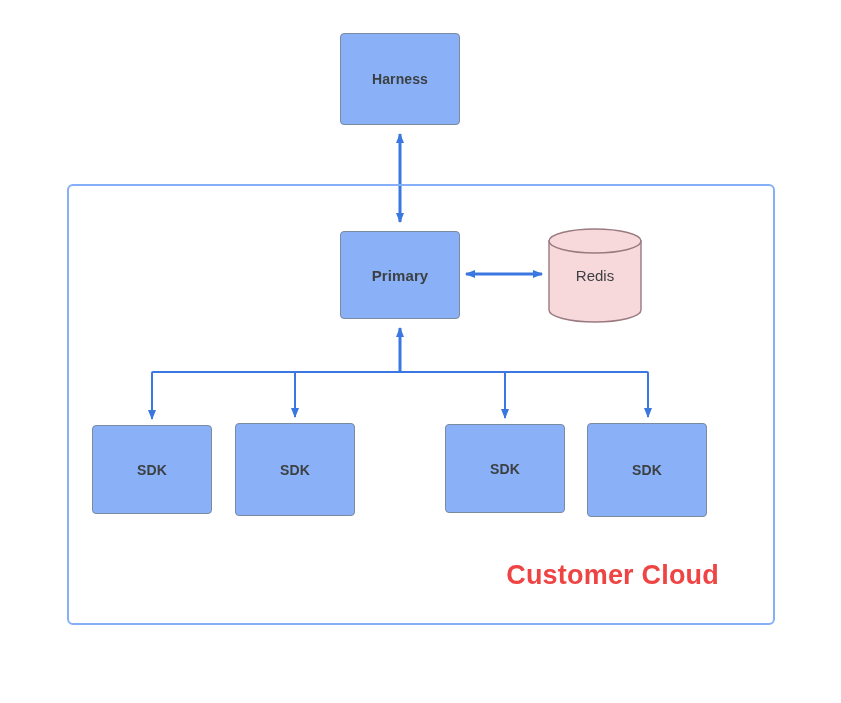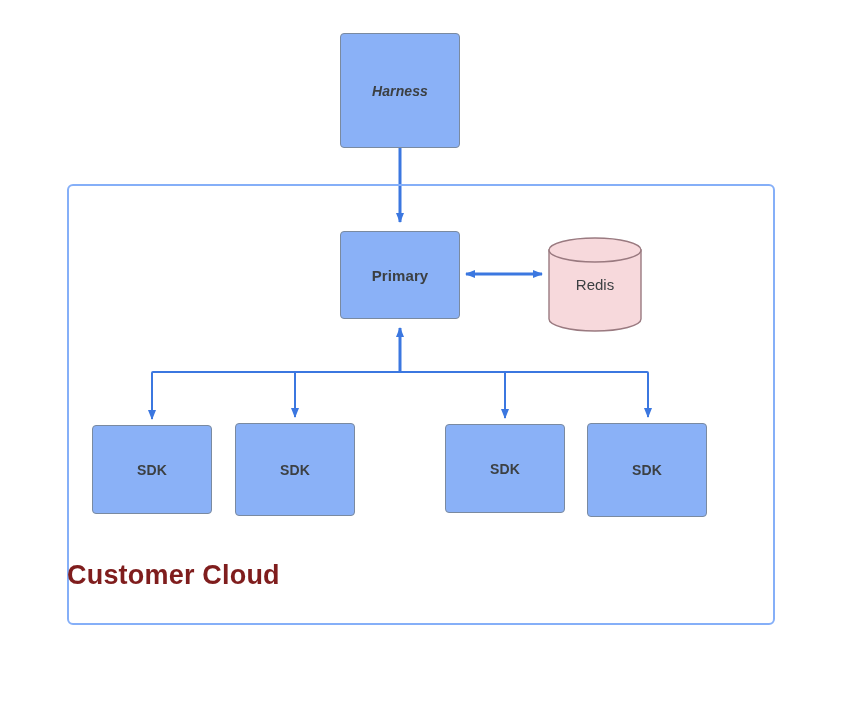--- a/index.html
+++ b/index.html
@@ -38,34 +38,34 @@
     box-shadow: 0 0 0 0 transparent;
   }
   .node-label {
     pointer-events: none;
     white-space: nowrap;
   }
   .bold-label { font-weight: bold; font-size: 14px; }
   .plain-label { font-weight: bold; font-size: 15px; }
 
   #harness {
-    left: 340px; top: 33px; width: 120px; height: 115px; font-style: italic;
+    left: 340px; top: 33px; width: 120px; height: 92px;
   }
   #primary {
     left: 340px; top: 231px; width: 120px; height: 88px;
   }
   #sdk0 { left: 92px;  top: 425px; width: 120px; height: 89px; }
   #sdk1 { left: 235px; top: 423px; width: 120px; height: 93px; }
   #sdk2 { left: 445px; top: 424px; width: 120px; height: 89px; }
   #sdk3 { left: 587px; top: 423px; width: 120px; height: 94px; }
 
   
   #redis {
     position: absolute;
-    left: 548px; top: 237px; width: 94px; height: 95px;
+    left: 548px; top: 228px; width: 94px; height: 95px;
   }
   #redis .cyl-svg { position: absolute; left: 0; top: 0; }
   #redis .cyl-text {
     position: absolute; left: 0; top: 0; width: 94px; height: 95px;
     display: flex; align-items: center; justify-content: center;
     color: #3c4043; font-size: 15px; font-family: "Liberation Sans", sans-serif;
   }
 
   
   #cloud-container {
@@ -74,24 +74,24 @@
     width: 708px; height: 441px;
     box-sizing: border-box;
     border: 2px solid #85aff8;
     border-radius: 6px;
     background: transparent;
   }
   #cloud-title {
     position: absolute;
     left: 67px; top: 560px;
     width: 652px;
-    text-align: left;
+    text-align: right;
     font-size: 27px;
     font-weight: bold;
-    color: #7f1d1d;
+    color: #ef4444;
     letter-spacing: 0.2px;
   }
 </style>
 </head>
 <body>
 
 <div id="canvas">
 
   <svg id="svg-layer" viewBox="0 0 841 703" xmlns="http://www.w3.org/2000/svg">
     <defs>

